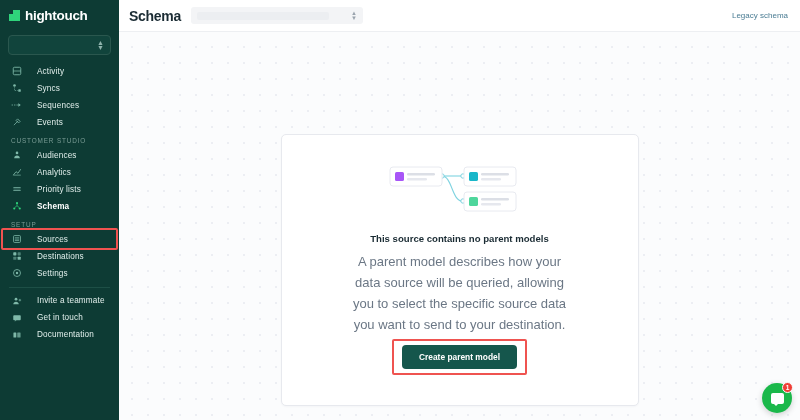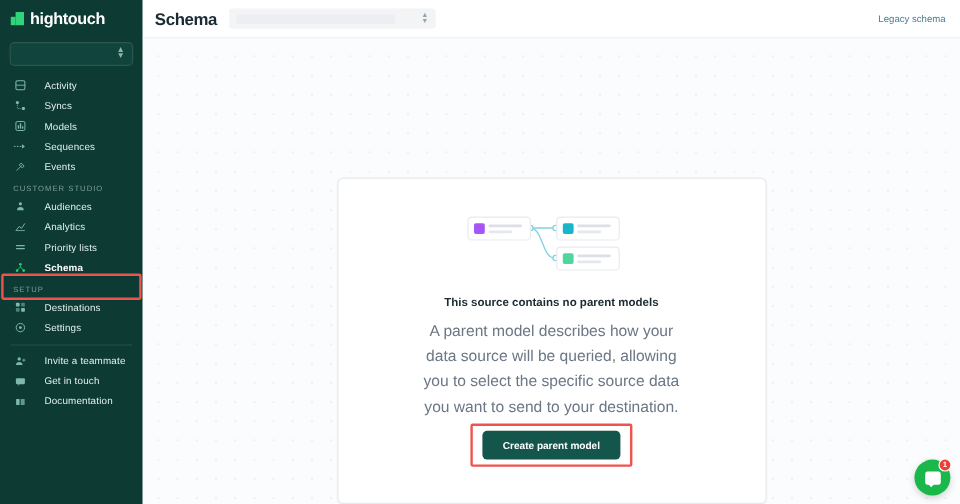--- a/index.html
+++ b/index.html
@@ -163,21 +163,21 @@
 
   .canvas {
     flex: 1;
     position: relative;
     background-color: #fbfcfd;
     background-image:
       radial-gradient(circle, #eceef3 0.9px, transparent 1px);
     background-size: 16px 16px;
     background-position: 5px 7px;
     display: flex;
-    align-items: flex-end;
+    align-items: center;
     justify-content: center;
   }
 
   .empty-card {
     margin-top: 88px;
     width: 358px;
     background: #ffffff;
     border: 1px solid #e7e9ee;
     border-radius: 5px;
     padding: 28px 24px 30px 24px;
@@ -292,31 +292,20 @@
         <span class="ico">
           <svg width="10" height="10" viewBox="0 0 16 16">
               <circle cx="4" cy="4" r="2.1" fill="currentColor"></circle>
               <rect x="10" y="10" width="4" height="4" rx="1" fill="currentColor"></rect>
               <path d="M4 7v5h5" stroke="currentColor" stroke-width="1.1" fill="none" stroke-dasharray="1.6 1.4"></path>
             </svg>
         </span>
         <span class="lbl">Syncs</span>
       </div>
 
-      <div class="nav-item">
-        <span class="ico">
-          <svg width="10" height="10" viewBox="0 0 16 16">
-              <rect x="2" y="2" width="12" height="12" rx="2" fill="none" stroke="currentColor" stroke-width="1.3"></rect>
-              <rect x="4.5" y="7" width="1.8" height="4.5" fill="currentColor"></rect>
-              <rect x="7.3" y="4.5" width="1.8" height="7" fill="currentColor"></rect>
-              <rect x="10.1" y="8.5" width="1.8" height="3" fill="currentColor"></rect>
-            </svg>
-        </span>
-        <span class="lbl">Models</span>
-      </div>
 
       <div class="nav-item">
         <span class="ico">
           <svg width="11" height="10" viewBox="0 0 18 16">
               <path d="M1 8h11" stroke="currentColor" stroke-width="1.3" stroke-dasharray="2.2 1.8"></path>
               <path d="M12 5l4 3-4 3z" fill="currentColor"></path>
             </svg>
         </span>
         <span class="lbl">Sequences</span>
       </div>
@@ -370,20 +359,29 @@
               <circle cx="3.6" cy="12" r="1.7" fill="currentColor"></circle>
               <circle cx="12.4" cy="12" r="1.7" fill="currentColor"></circle>
               <path d="M8 5.1v2.4M8 7.5L4.3 10.6M8 7.5l3.7 3.1" stroke="currentColor" stroke-width="1.1" fill="none"></path>
             </svg>
         </span>
         <span class="lbl">Schema</span>
       </div>
 
       <div class="nav-section">SETUP</div>
 
+      <div class="nav-item">
+        <span class="ico">
+          <svg width="10" height="10" viewBox="0 0 16 16">
+              <rect x="2.5" y="2.5" width="11" height="11" rx="1.5" fill="none" stroke="currentColor" stroke-width="1.3"></rect>
+              <path d="M4.6 6h6.8M4.6 8.2h6.8M4.6 10.4h6.8" stroke="currentColor" stroke-width="1.1"></path>
+            </svg>
+        </span>
+        <span class="lbl">Sources</span>
+      </div>
 
       <div class="nav-item">
         <span class="ico">
           <svg width="10" height="10" viewBox="0 0 16 16">
               <rect x="2" y="2" width="5" height="5" rx="1" fill="currentColor"></rect>
               <rect x="9" y="2" width="5" height="5" rx="1" fill="currentColor" opacity="0.55"></rect>
               <rect x="2" y="9" width="5" height="5" rx="1" fill="currentColor" opacity="0.55"></rect>
               <rect x="9" y="9" width="5" height="5" rx="1" fill="currentColor"></rect>
             </svg>
         </span>

